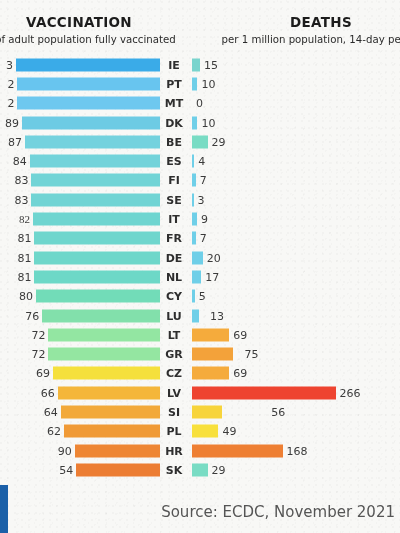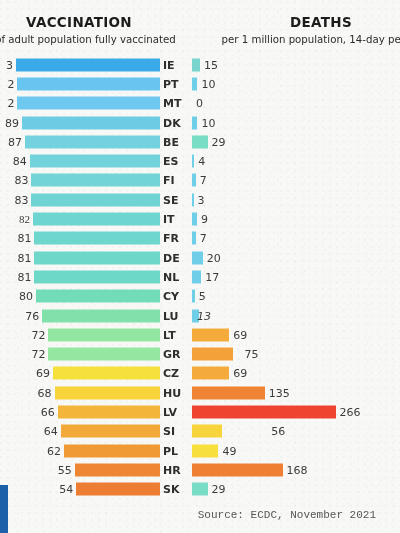--- a/index.html
+++ b/index.html
@@ -91,21 +91,21 @@
   
   .cc {
     position: absolute;
     left: 163px;
     width: 22px;
     top: 50%;
     transform: translateY(-50%);
     font-size: 11px;
     font-weight: bold;
     color: #2e2e2e;
-    text-align: left;
+    text-align: center;
     white-space: nowrap;
   }
 
   
   .death-bar {
     position: absolute;
     left: 192px;
     top: 50%;
     transform: translateY(-50%);
     height: 13px;
@@ -115,26 +115,25 @@
     top: 50%;
     transform: translateY(-50%);
     font-size: 11px;
     color: #3b3b3b;
     white-space: nowrap;
   }
 
   
   .source {
     position: absolute;
-    right: 24px;
+    right: 5px;
     bottom: 12px;
-    font-size: 11px;
+    font-size: 15px;
     color: #555;
     white-space: nowrap;
-    font-family: Liberation Mono, monospace;
   }
   .corner-block {
     position: absolute;
     left: -4px;
     bottom: 0px;
     width: 12px;
     height: 48px;
     background: #1b60a8;
   }
 </style>
@@ -243,21 +242,21 @@
         <div class="vacc-bar" style="width: 124px; background: rgb(114, 220, 184);"></div>
         <div class="cc">CY</div>
         <div class="death-bar" style="width: 2.7px; background: rgb(111, 207, 232);"></div>
         <div class="death-label" style="left: 198.7px;">5</div>
       </div>
       <div class="row">
         <div class="vacc-label" style="right: 360.8px; text-align: right;">76</div>
         <div class="vacc-bar" style="width: 117.8px; background: rgb(130, 224, 171);"></div>
         <div class="cc">LU</div>
         <div class="death-bar" style="width: 7px; background: rgb(111, 207, 232);"></div>
-        <div class="death-label" style="left: 197px; font-style: italic;">13</div>
+        <div class="death-label" style="left: 210px;">13</div>
       </div>
       <div class="row">
         <div class="vacc-label" style="right: 354.6px;">72</div>
         <div class="vacc-bar" style="width: 111.6px; background: rgb(147, 230, 162);"></div>
         <div class="cc">LT</div>
         <div class="death-bar" style="width: 37.2px; background: rgb(245, 171, 60);"></div>
         <div class="death-label" style="left: 233.2px;">69</div>
       </div>
       <div class="row">
         <div class="vacc-label" style="right: 354.6px;">72</div>
@@ -267,27 +266,20 @@
         <div class="death-label" style="left: 236.5px; margin-left: 8px;">75</div>
       </div>
       <div class="row">
         <div class="vacc-label" style="right: 349.9px;">69</div>
         <div class="vacc-bar" style="width: 106.9px; background: rgb(245, 224, 60);"></div>
         <div class="cc">CZ</div>
         <div class="death-bar" style="width: 37.2px; background: rgb(245, 171, 60);"></div>
         <div class="death-label" style="left: 233.2px;">69</div>
       </div>
       <div class="row">
-        <div class="vacc-label" style="right: 348.4px;">68</div>
-        <div class="vacc-bar" style="width: 105.4px; background: rgb(248, 212, 58);"></div>
-        <div class="cc">HU</div>
-        <div class="death-bar" style="width: 72.8px; background: rgb(239, 132, 53);"></div>
-        <div class="death-label" style="left: 268.8px;">135</div>
-      </div>
-      <div class="row">
         <div class="vacc-label" style="right: 345.3px;">66</div>
         <div class="vacc-bar" style="width: 102.3px; background: rgb(244, 182, 58);"></div>
         <div class="cc">LV</div>
         <div class="death-bar" style="width: 143.5px; background: rgb(238, 68, 48);"></div>
         <div class="death-label" style="left: 339.5px;">266</div>
       </div>
       <div class="row">
         <div class="vacc-label" style="right: 342.2px;">64</div>
         <div class="vacc-bar" style="width: 99.2px; background: rgb(242, 169, 58);"></div>
         <div class="cc">SI</div>
@@ -295,21 +287,21 @@
         <div class="death-label" style="left: 226.2px; margin-left: 45px;">56</div>
       </div>
       <div class="row">
         <div class="vacc-label" style="right: 339.1px;">62</div>
         <div class="vacc-bar" style="width: 96.1px; background: rgb(240, 154, 54);"></div>
         <div class="cc">PL</div>
         <div class="death-bar" style="width: 26.4px; background: rgb(248, 224, 60);"></div>
         <div class="death-label" style="left: 222.4px;">49</div>
       </div>
       <div class="row">
-        <div class="vacc-label" style="right: 328.3px;">55</div>
+        <div class="vacc-label" style="right: 328.3px;">90</div>
         <div class="vacc-bar" style="width: 85.3px; background: rgb(238, 134, 52);"></div>
         <div class="cc">HR</div>
         <div class="death-bar" style="width: 90.6px; background: rgb(238, 127, 51);"></div>
         <div class="death-label" style="left: 286.6px;">168</div>
       </div>
       <div class="row">
         <div class="vacc-label" style="right: 326.7px;">54</div>
         <div class="vacc-bar" style="width: 83.7px; background: rgb(236, 125, 51);"></div>
         <div class="cc">SK</div>
         <div class="death-bar" style="width: 15.6px; background: rgb(121, 220, 196);"></div>

